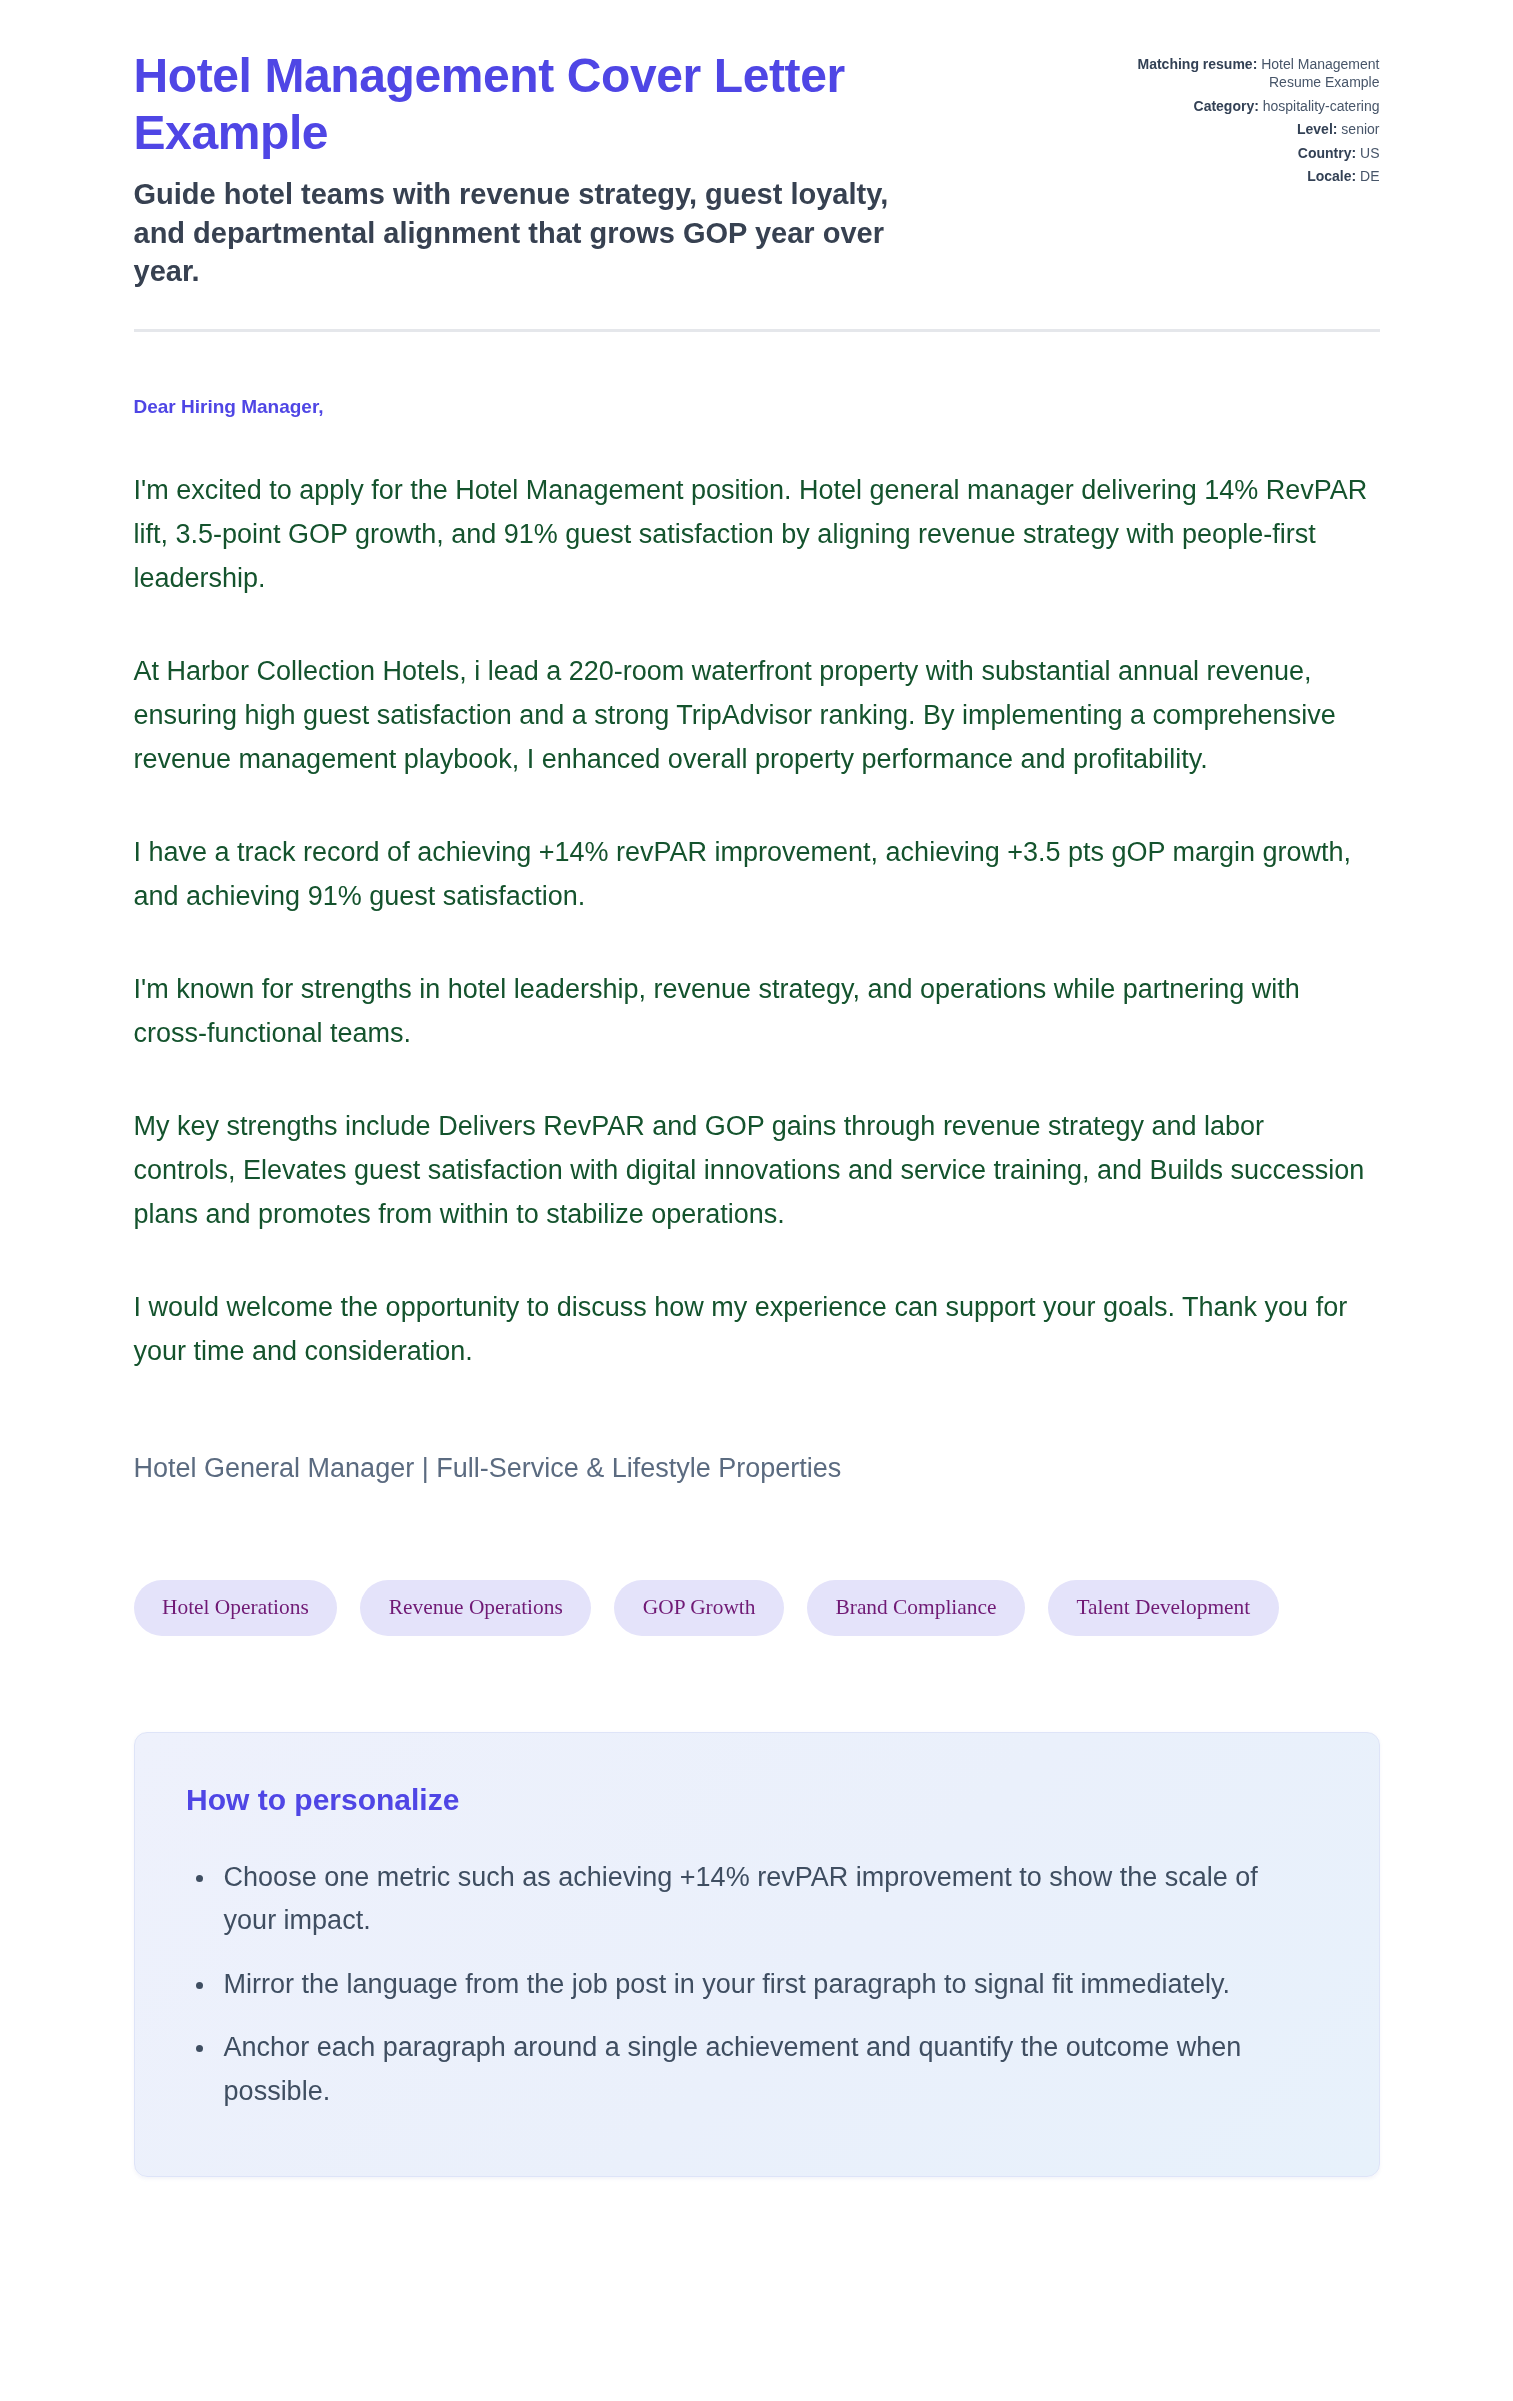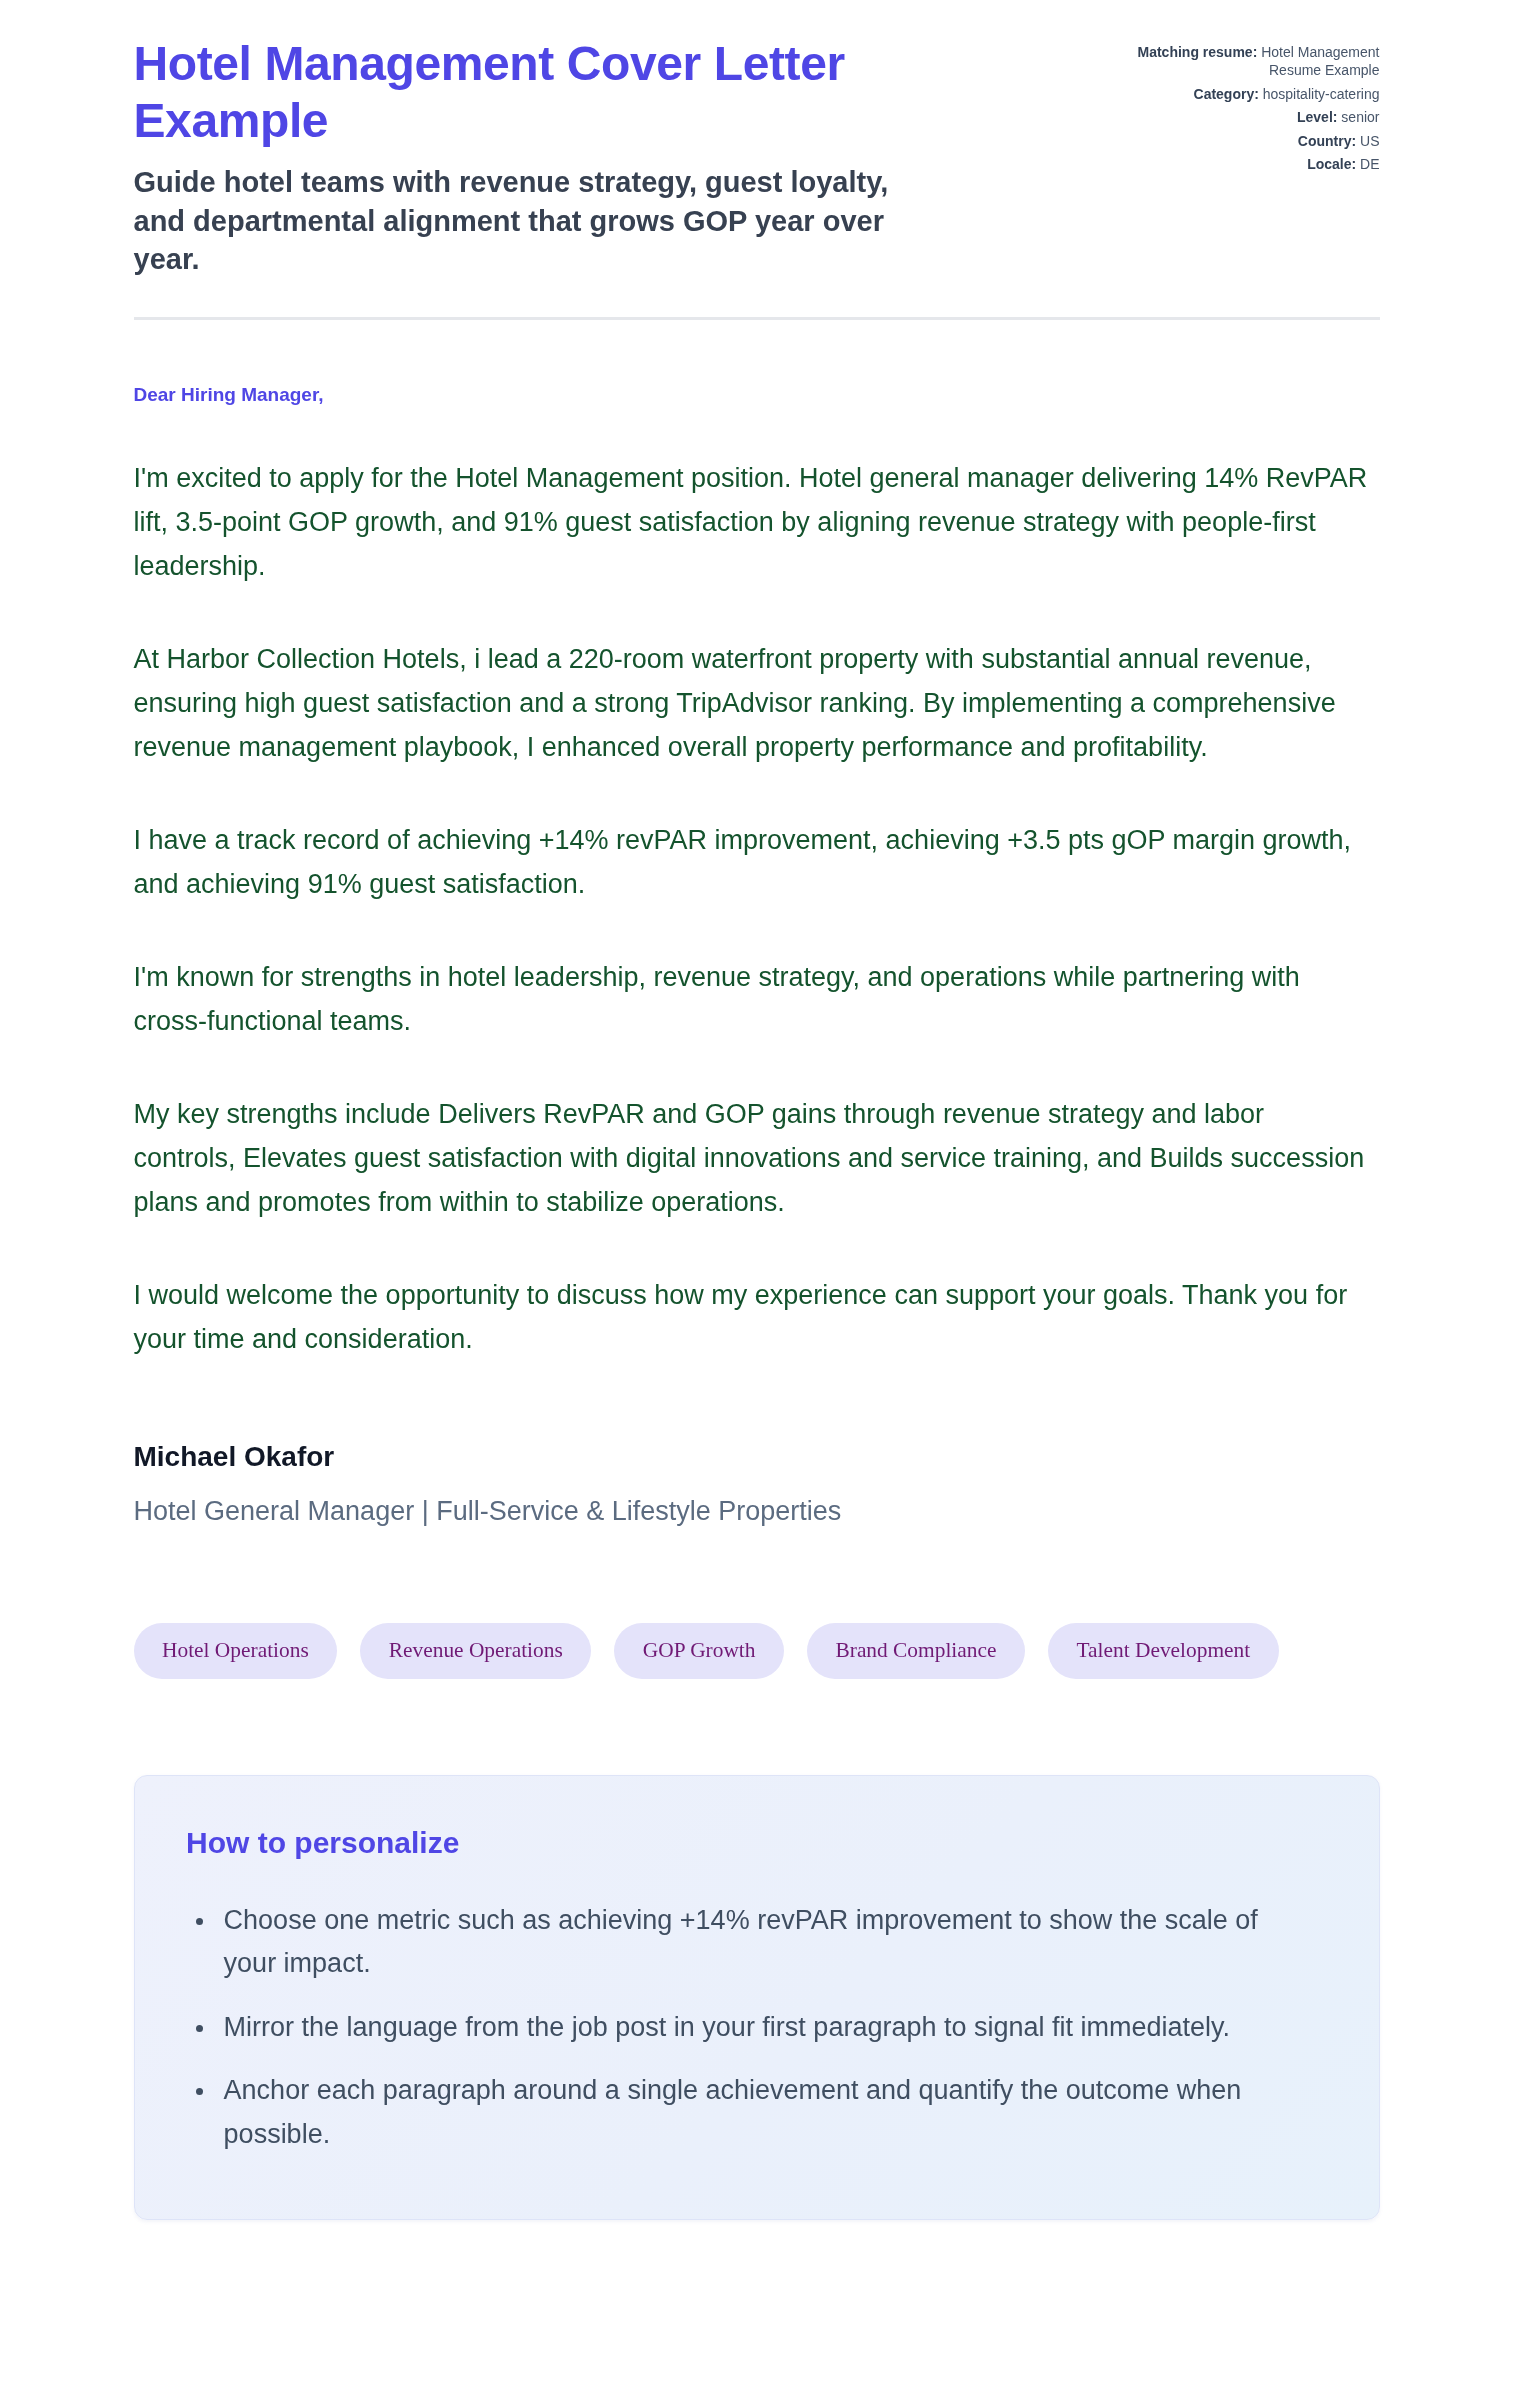--- a/index.html
+++ b/index.html
@@ -8,21 +8,21 @@
     font-family: "Liberation Sans", "DejaVu Sans", sans-serif;
   }
   body {
     width: 1513px;
     min-height: 2401px;
     color: #1F2937;
   }
   .page {
     width: 1246px;
     margin: 0 auto;
-    padding-top: 36px;
+    padding-top: 48px;
   }
 
   
   .header {
     display: flex;
     justify-content: space-between;
     align-items: flex-start;
   }
   .header-left { max-width: 854px; }
   .page-title {
@@ -181,21 +181,20 @@
     <div class="greeting">Dear Hiring Manager,</div>
 
     <p>I'm excited to apply for the Hotel Management position. Hotel general manager delivering 14% RevPAR lift, 3.5-point GOP growth, and 91% guest satisfaction by aligning revenue strategy with people-first leadership.</p>
     <p>At Harbor Collection Hotels, i lead a 220-room waterfront property with substantial annual revenue, ensuring high guest satisfaction and a strong TripAdvisor ranking. By implementing a comprehensive revenue management playbook, I enhanced overall property performance and profitability.</p>
     <p>I have a track record of achieving +14% revPAR improvement, achieving +3.5 pts gOP margin growth, and achieving 91% guest satisfaction.</p>
     <p>I'm known for strengths in hotel leadership, revenue strategy, and operations while partnering with cross-functional teams.</p>
     <p>My key strengths include Delivers RevPAR and GOP gains through revenue strategy and labor controls, Elevates guest satisfaction with digital innovations and service training, and Builds succession plans and promotes from within to stabilize operations.</p>
     <p>I would welcome the opportunity to discuss how my experience can support your goals. Thank you for your time and consideration.</p>
 
     <div class="signature">
-      <div class="signature-name">Michael Okafor</div>
       <div class="signature-role">Hotel General Manager | Full-Service &amp; Lifestyle Properties</div>
     </div>
   </div>
 
   <div class="tags">
     <button class="tag-pill">Hotel Operations</button>
     <button class="tag-pill">Revenue Operations</button>
     <button class="tag-pill">GOP Growth</button>
     <button class="tag-pill">Brand Compliance</button>
     <button class="tag-pill">Talent Development</button>

